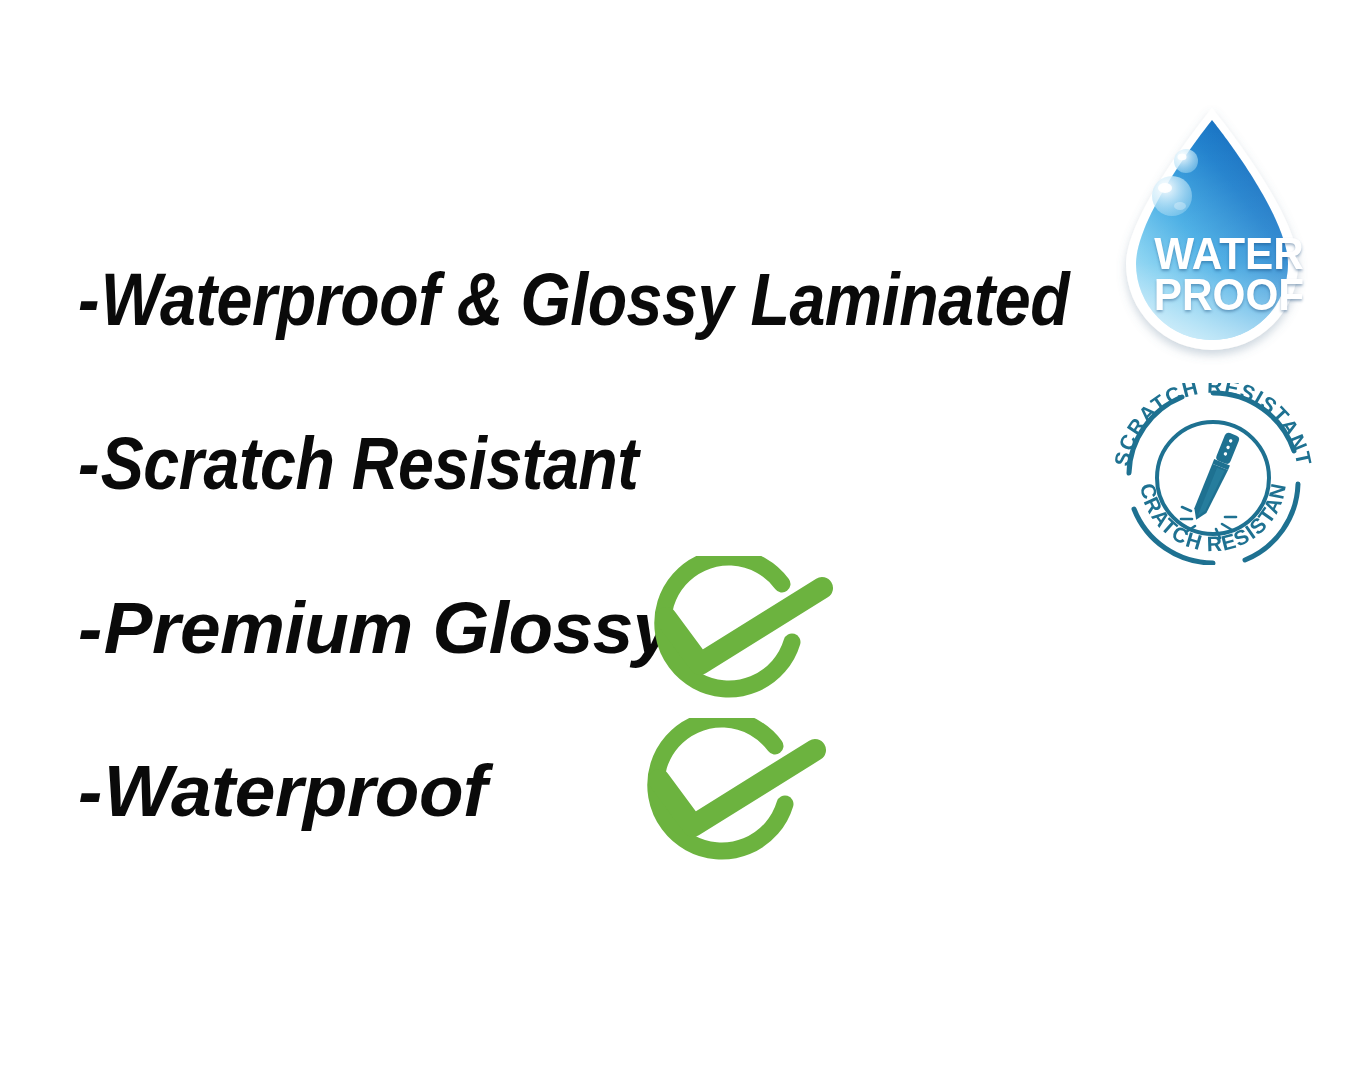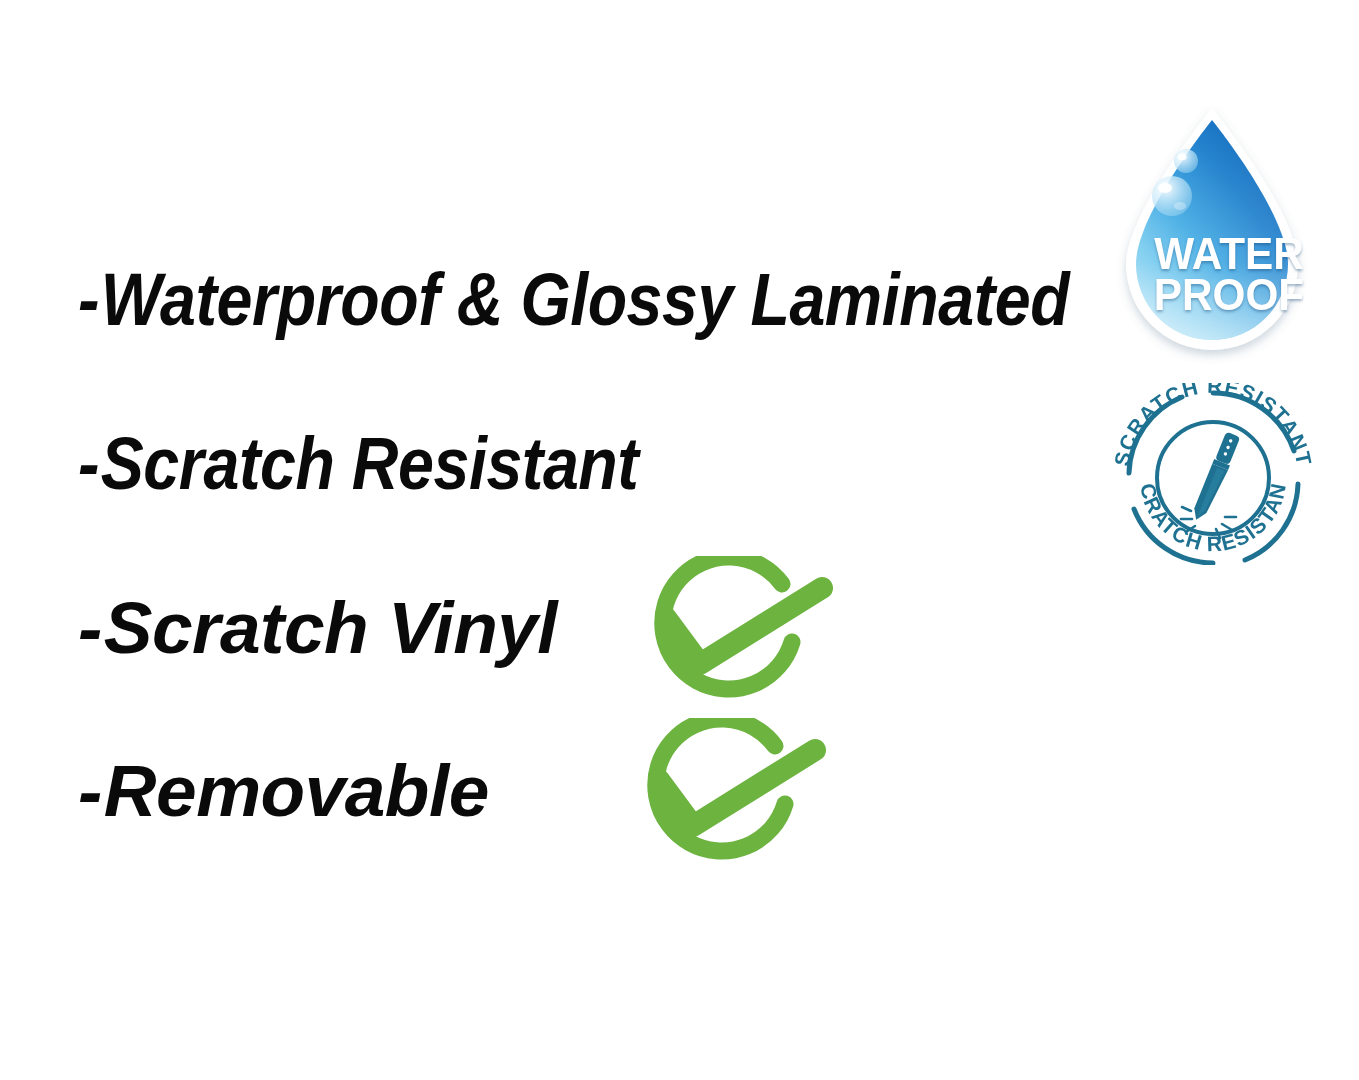--- a/index.html
+++ b/index.html
@@ -108,25 +108,25 @@
 
     <div class="feature-line fl-0 condensed">
       <span class="dash">-</span><span>Waterproof &amp; Glossy Laminated</span>
     </div>
 
     <div class="feature-line fl-1 condensed">
       <span class="dash">-</span><span>Scratch Resistant</span>
     </div>
 
     <div class="feature-line fl-2">
-      <span class="dash">-</span><span>Scratch Vinyl</span>
+      <span class="dash">-</span><span>Premium Glossy</span>
     </div>
 
     <div class="feature-line fl-3">
-      <span class="dash">-</span><span>Removable</span>
+      <span class="dash">-</span><span>Waterproof</span>
     </div>
 
   </div>
 
   <div class="droplet-badge">
     <svg width="238" height="266" viewBox="0 0 238 266">
       <defs>
         <linearGradient id="dropGrad" x1="0.12" y1="0.95" x2="0.88" y2="0.08">
           <stop offset="0%" stop-color="#A6DEF6"></stop>
           <stop offset="18%" stop-color="#77CBEF"></stop>

